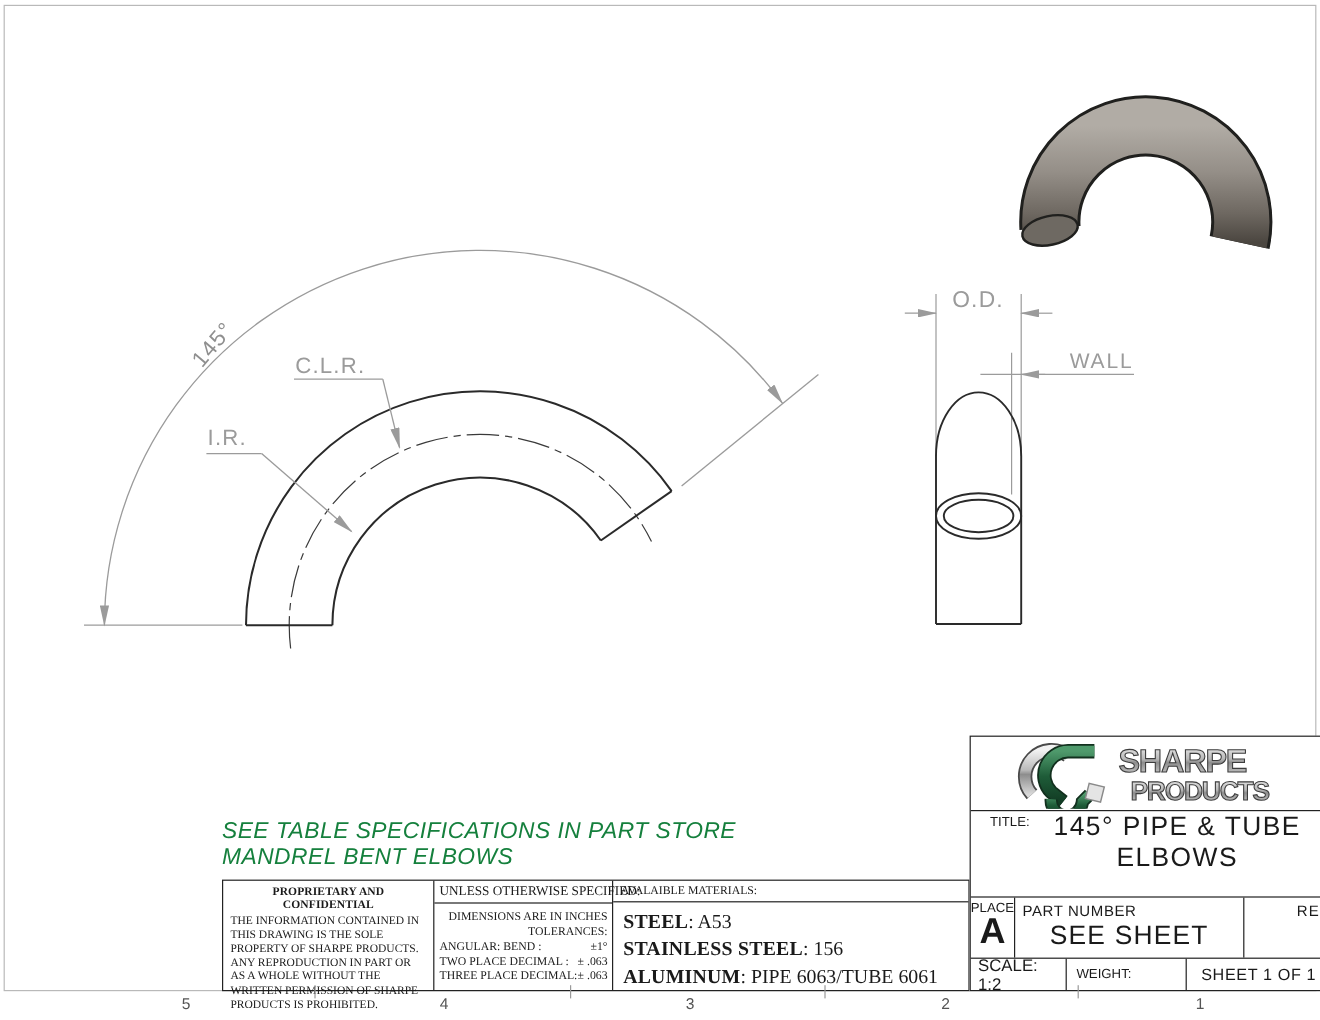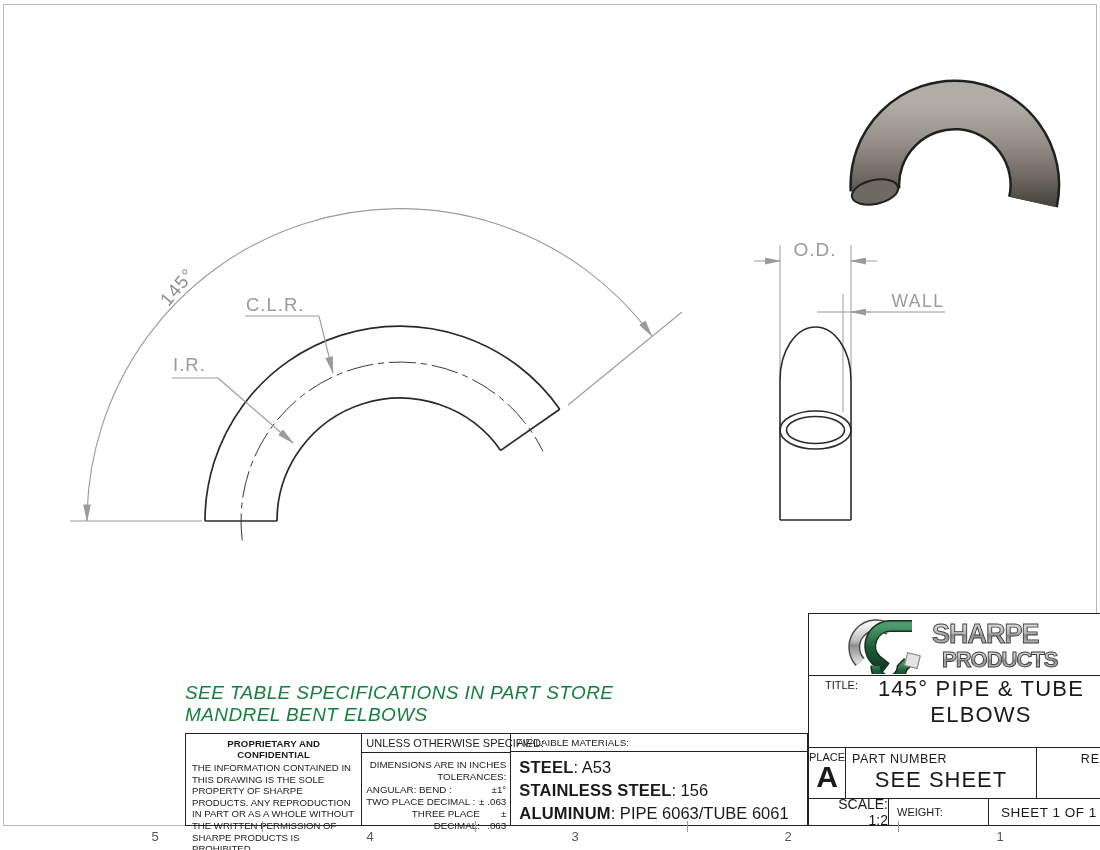--- a/index.html
+++ b/index.html
@@ -10,21 +10,21 @@
   }
   .frame{position:absolute;left:3px;top:4px;width:1094px;height:822px;border:1px solid #b9b9b9;}
   svg text{font-family:"Liberation Sans",sans-serif;}
 
   
   .note{position:absolute;left:185px;top:682px;font-style:italic;font-size:19px;
         letter-spacing:.4px;line-height:22px;color:#15803d;}
 
   
   .info-table{position:absolute;left:185px;top:733px;width:623px;height:93px;display:flex;
-              border:1.2px solid #222;background:#fff;}
+              border:1.2px solid #222;background:#fff;font-family:Liberation Serif, serif;}
   .cell-prop{width:177px;border-right:1.2px solid #222;padding:4px 6px 2px 6px;}
   .cell-prop h4{margin:0 0 2px 0;font-size:9.6px;text-align:center;letter-spacing:.1px;}
   .cell-prop p{margin:0;font-size:9.6px;line-height:11.6px;}
   .cell-uos{width:149px;border-right:1.2px solid #222;display:flex;flex-direction:column;}
   .uos-head{font-size:11px;padding:3px 4px;border-bottom:1px solid #222;white-space:nowrap;}
   .uos-body{padding:6px 4px 2px 4px;font-size:9.8px;line-height:12.3px;text-align:right;}
   .tol-row{display:flex;justify-content:space-between;}
   .cell-mat{width:297px;display:flex;flex-direction:column;}
   .mat-head{font-size:9.8px;padding:3px 6px;border-bottom:1px solid #222;}
   .mat-body{padding:4px 8px;font-size:16.5px;line-height:23px;white-space:nowrap;}
@@ -40,21 +40,21 @@
   .tb-title .big:first-of-type{margin-top:17px;}
   .tb-mid{height:51px;border-bottom:1.2px solid #222;display:flex;}
   .tb-size{width:37px;border-right:1.2px solid #222;text-align:center;}
   .tb-size .lbl{font-size:11px;margin-top:3px;}
   .tb-size .val{font-size:30px;font-weight:bold;line-height:28px;}
   .tb-part{width:191px;border-right:1.2px solid #222;}
   .tb-part .lbl{font-size:12.5px;margin:4px 0 0 6px;letter-spacing:.5px;}
   .tb-part .val{font-size:22px;text-align:center;letter-spacing:1px;margin-top:1px;}
   .tb-rev{flex:1;text-align:center;font-size:12.5px;padding-top:4px;letter-spacing:1px;}
   .tb-bot{height:26px;display:flex;align-items:center;}
-  .tb-scale{width:80px;border-right:1.2px solid #222;font-size:14px;padding-left:6px;height:100%;display:flex;align-items:center;text-align:right;}
+  .tb-scale{width:80px;border-right:1.2px solid #222;font-size:14px;padding-left:6px;height:100%;display:flex;align-items:center;}
   .tb-weight{width:100px;border-right:1.2px solid #222;font-size:11px;padding-left:8px;height:100%;display:flex;align-items:center;}
   .tb-sheet{flex:1;font-size:13.5px;padding-left:12px;letter-spacing:.5px;}
 
   
   .zone{position:absolute;top:829px;font-size:13px;color:#555;width:20px;text-align:center;}
   .ztick{position:absolute;top:821px;width:1px;height:11px;background:#9a9a9a;}
 </style>
 </head>
 <body>
 

